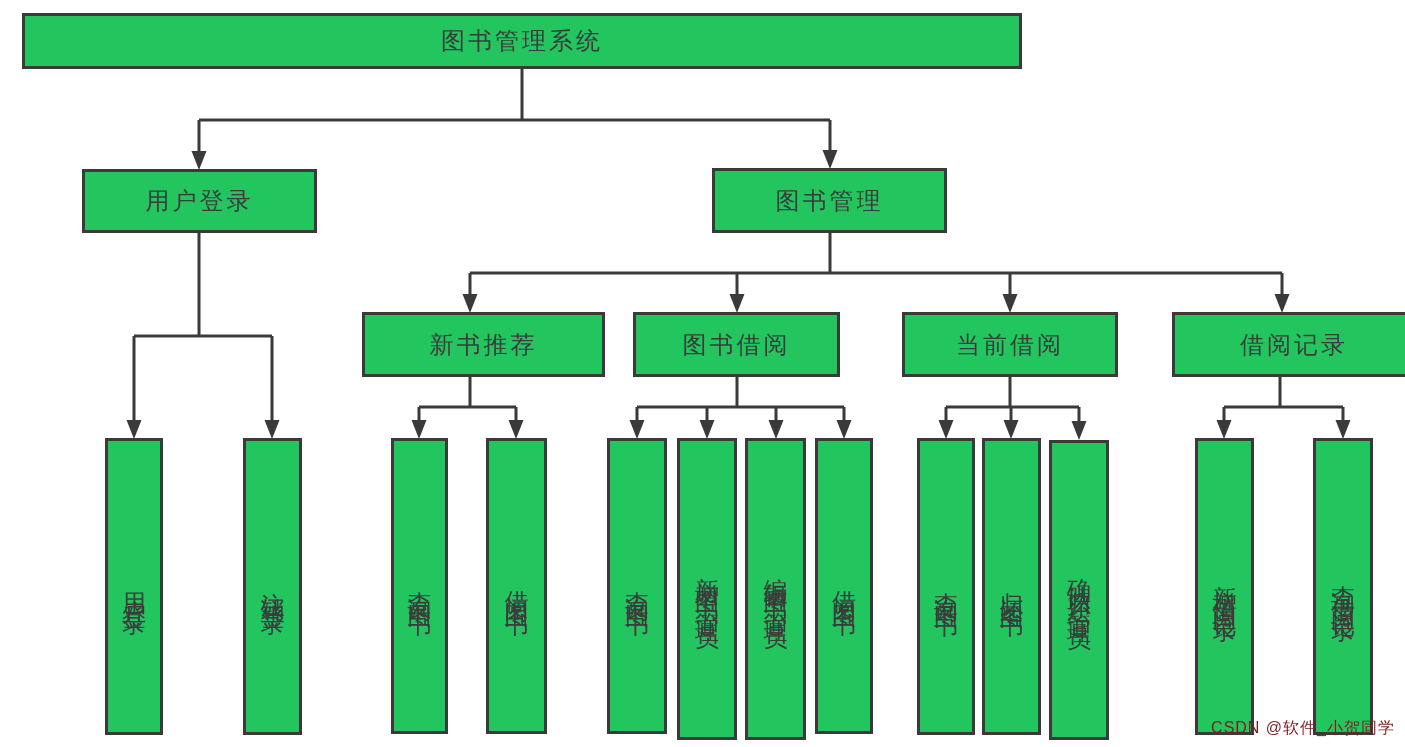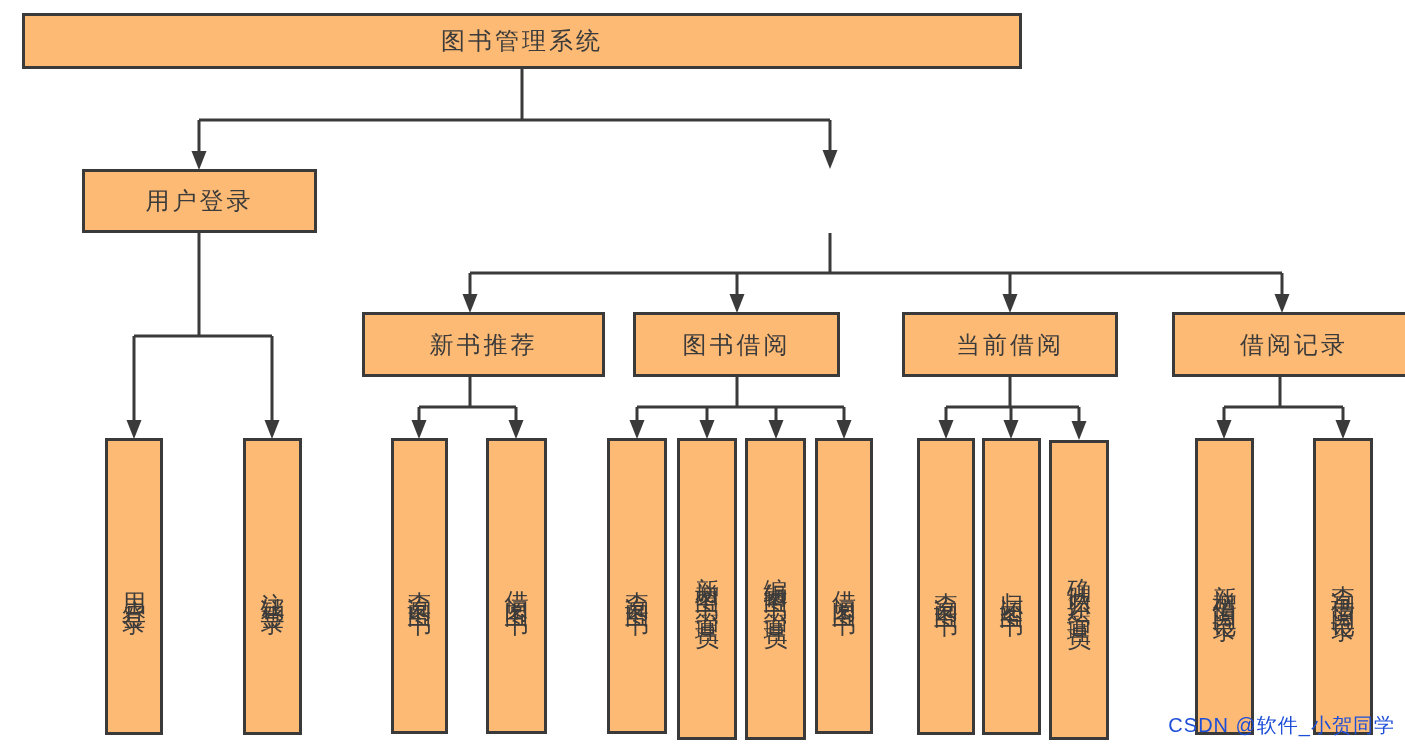--- a/index.html
+++ b/index.html
@@ -1,27 +1,27 @@
 <!DOCTYPE html>
 <html><head>
 <meta charset="utf-8">
 <style>
   html,body{margin:0;padding:0;background:#ffffff;}
   body{width:1405px;height:747px;position:relative;overflow:hidden;
        font-family:"Liberation Sans","DejaVu Sans",sans-serif;}
   #canvas{position:absolute;left:0;top:0;width:1405px;height:747px;}
   #wires{position:absolute;left:0;top:0;z-index:1;}
-  .node{position:absolute;z-index:2;background:#fdba74;border:3px solid #3a3a3a;
+  .node{position:absolute;z-index:2;background:#22c55e;border:3px solid #3a3a3a;
         box-sizing:border-box;display:flex;align-items:center;justify-content:center;
         color:#3b3b3b;}
   .h{font-size:24px;letter-spacing:3px;white-space:nowrap;}
   .v{writing-mode:vertical-rl;text-orientation:mixed;font-size:24px;
      letter-spacing:7px;line-height:1;}
   .watermark{position:absolute;z-index:3;right:10px;bottom:8px;
-             font-size:20px;letter-spacing:1px;color:#1d4ed8;white-space:nowrap;margin-left:17px;}
+             font-size:16px;letter-spacing:1px;color:#7f1d1d;white-space:nowrap;margin-left:17px;}
 </style>
 </head>
 <body>
 
 <div id="canvas">
 
   <svg id="wires" width="1405" height="747" viewBox="0 0 1405 747">
     <g stroke="#3a3a3a" stroke-width="3" fill="none">
 
       <path d="M522,69 V120 M199,120 H830 M199,120 V152 M830,120 V151"></path>
@@ -57,20 +57,21 @@
       <polygon points="1003.5,420 1018.5,420 1011,439"></polygon>
       <polygon points="1071.5,421 1086.5,421 1079,440"></polygon>
       <polygon points="1216.5,420 1231.5,420 1224,439"></polygon>
       <polygon points="1335.5,420 1350.5,420 1343,439"></polygon>
     </g>
   </svg>
 
   <div class="node h" style="left:22px;top:13px;width:1000px;height:56px">图书管理系统</div>
 
   <div class="node h" style="left:82px;top:169px;width:235px;height:64px">用户登录</div>
+  <div class="node h" style="left:712px;top:168px;width:235px;height:65px">图书管理</div>
 
   <div class="node h" style="left:362px;top:312px;width:243px;height:65px">新书推荐</div>
   <div class="node h" style="left:902px;top:312px;width:216px;height:65px">当前借阅</div>
   <div class="node h" style="left:633px;top:312px;width:207px;height:65px">图书借阅</div>
   <div class="node h" style="left:1172px;top:312px;width:244px;height:65px">借阅记录</div>
 
   <div class="node v" style="left:105px;top:438px;width:58px;height:297px">用户登录</div>
   <div class="node v" style="left:243px;top:438px;width:59px;height:297px">注销登录</div>
 
   <div class="node v" style="left:391px;top:438px;width:57px;height:296px">查询图书</div>

